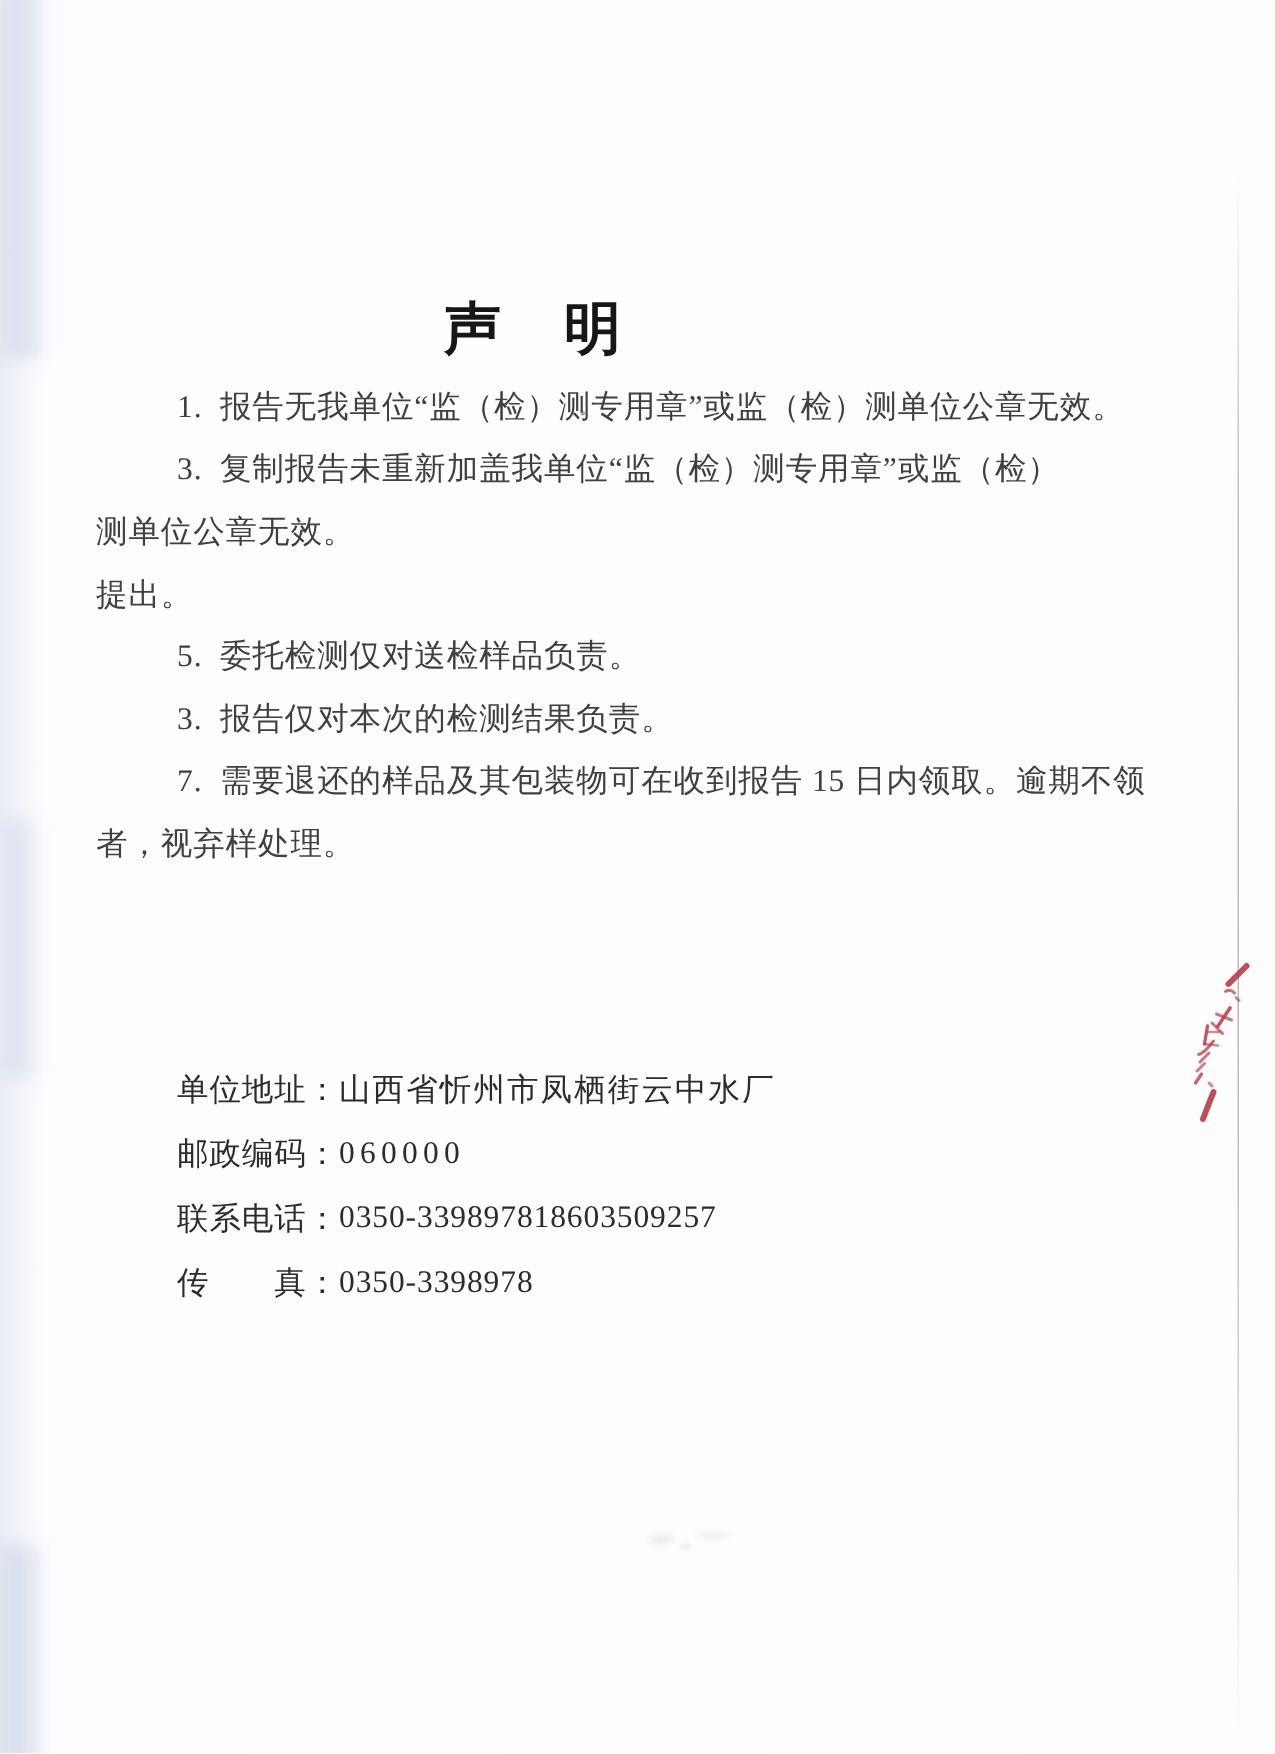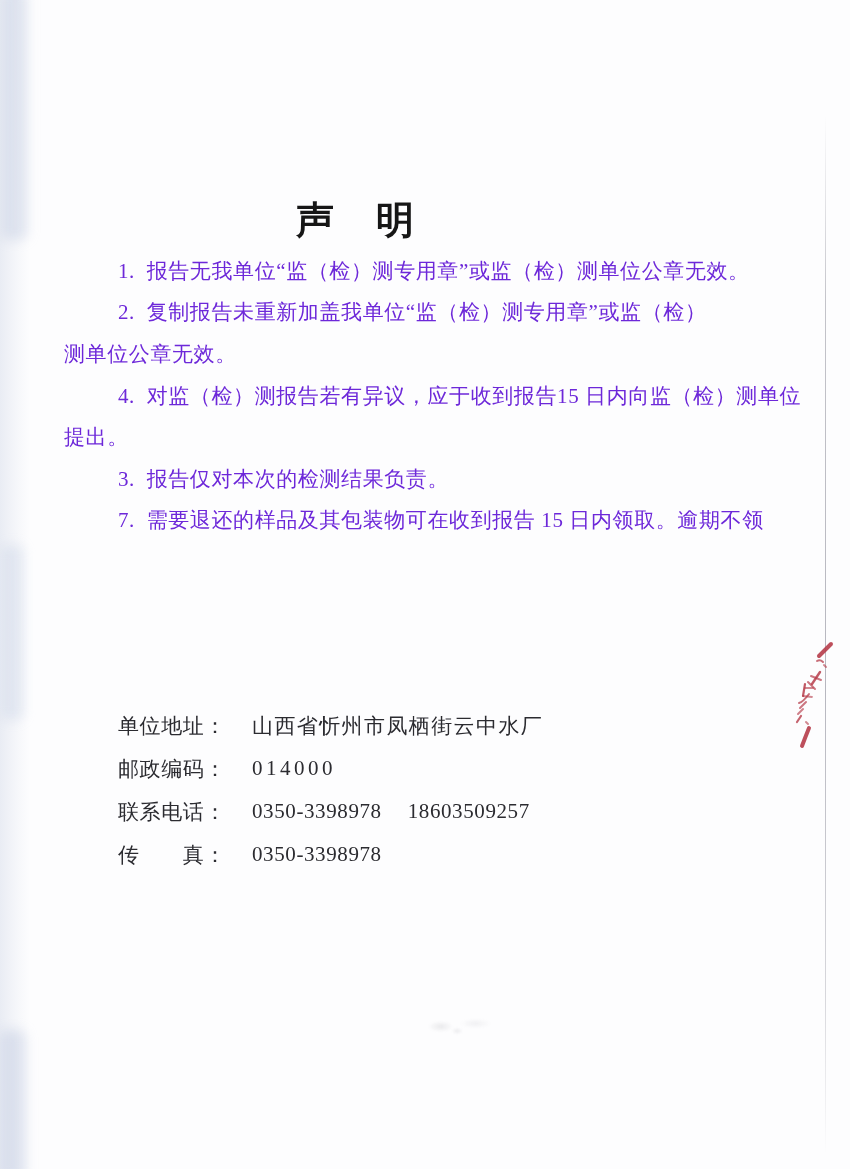--- a/index.html
+++ b/index.html
@@ -42,31 +42,31 @@
     margin:0;text-align:center;
     font-family:Liberation Serif, serif;
     font-weight:bold;font-size:38px;line-height:44px;
     color:#161616;letter-spacing:2px;
   }
   
   .body-block{position:absolute;left:64px;top:250px;width:724px;}
   .line{
     margin:0;height:41.6px;display:flex;align-items:center;
     font-size:21px;letter-spacing:0.6px;white-space:pre;
-    color:#6d28d9;
+    color:#404040;
   }
   .line.indent{padding-left:54px;}
   
   .contact-block{position:absolute;left:118px;top:704px;width:600px;font-family:Liberation Serif, serif;}
   .contact-row{
     margin:0;height:43px;display:flex;align-items:center;
     font-size:21px;white-space:pre;color:#2b2b30;
   }
   .contact-row .label{letter-spacing:0.6px;}
-  .contact-row .value{margin-left:26px;}
+  .contact-row .value{margin-left:0;}
   .value-address{letter-spacing:1.4px;}
   .value-digits{letter-spacing:3.5px;}
   .value-phone{letter-spacing:0.6px;text-align:right;}
   .value-phone2{margin-left:30px;letter-spacing:0.6px;}
 </style>
 </head>
 <body>
 
 <div class="page">
 
@@ -95,36 +95,37 @@
       <path d="M8 84 l-4 6" stroke-width="2.2" opacity="0.8"></path>
       <path d="M13 90 l2 2" stroke-width="2" opacity="0.6"></path>
       <path d="M16 96 Q12 106 9 114" stroke-width="4" opacity="0.9"></path>
     </g>
   </svg>
 
   <h1 class="title">声　明</h1>
 
   <div class="body-block">
     <p class="line indent">1.  报告无我单位“监（检）测专用章”或监（检）测单位公章无效。</p>
-    <p class="line indent">2.  复制报告未重新加盖我单位“监（检）测专用章”或监（检）</p>
+    <p class="line indent">3.  复制报告未重新加盖我单位“监（检）测专用章”或监（检）</p>
     <p class="line">测单位公章无效。</p>
-    <p class="line indent">4.  对监（检）测报告若有异议，应于收到报告15 日内向监（检）测单位</p>
     <p class="line">提出。</p>
+    <p class="line indent">5.  委托检测仅对送检样品负责。</p>
     <p class="line indent">3.  报告仅对本次的检测结果负责。</p>
     <p class="line indent">7.  需要退还的样品及其包装物可在收到报告 15 日内领取。逾期不领</p>
+    <p class="line">者，视弃样处理。</p>
   </div>
 
   <div class="contact-block">
     <p class="contact-row">
       <span class="label">单位地址：</span>
       <span class="value value-address">山西省忻州市凤栖街云中水厂</span>
     </p>
     <p class="contact-row">
       <span class="label">邮政编码：</span>
-      <span class="value value-digits">014000</span>
+      <span class="value value-digits">060000</span>
     </p>
     <p class="contact-row">
       <span class="label">联系电话：</span>
       <span class="value value-phone">0350-3398978</span>
       <span class="value value-phone2">18603509257</span>
     </p>
     <p class="contact-row">
       <span class="label">传　　真：</span>
       <span class="value value-phone">0350-3398978</span>
     </p>

